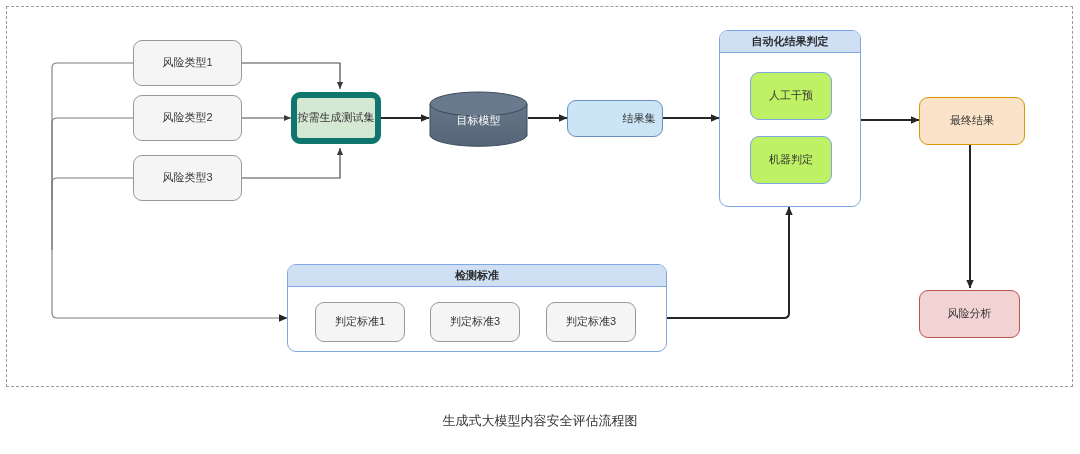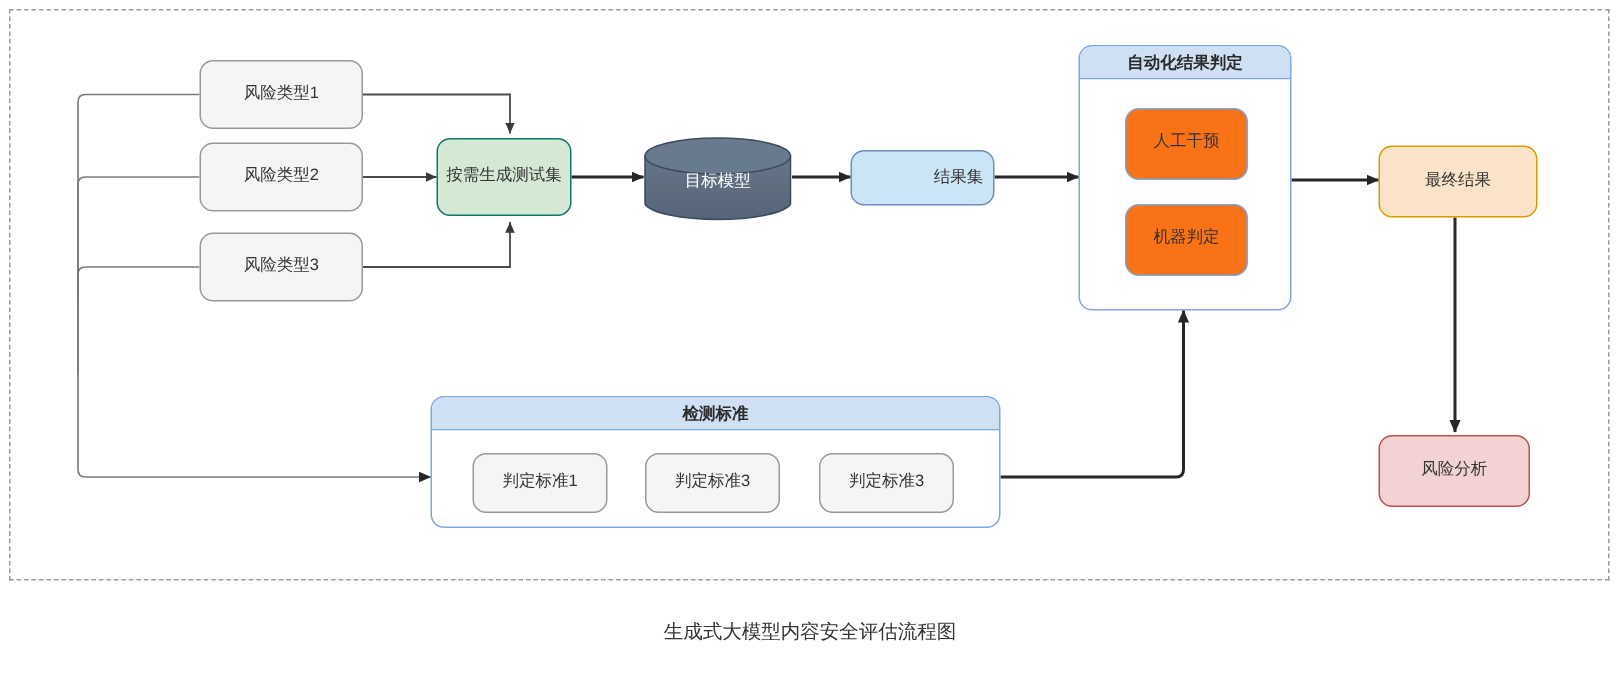--- a/index.html
+++ b/index.html
@@ -38,34 +38,33 @@
     z-index: 3;
   }
   
   .node-grey {
     background: #f5f5f5;
     border: 1px solid #999999;
     border-radius: 9px;
   }
   .node-green {
     background: #d5e8d4;
-    border: 1px solid #0f766e;
+    border: 6px solid #0f766e;
     border-radius: 9px;
     justify-content: center;
   }
   .node-blue {
     background: #cce5f6;
     border: 1px solid #6c8ebf;
     border-radius: 9px;
   }
   .node-innerblue {
-    background: #f97316;
+    background: #bef264;
     border: 1px solid #7ea6e0;
     border-radius: 9px;
-    font-family: Liberation Mono, monospace;
   }
   .node-orange {
     background: #fae3c8;
     border: 1px solid #d6a game;
     border-radius: 9px;
   }
   .node-orange {
     background: #fae3c8;
     border: 1px solid #d79b00;
     border-radius: 9px;

